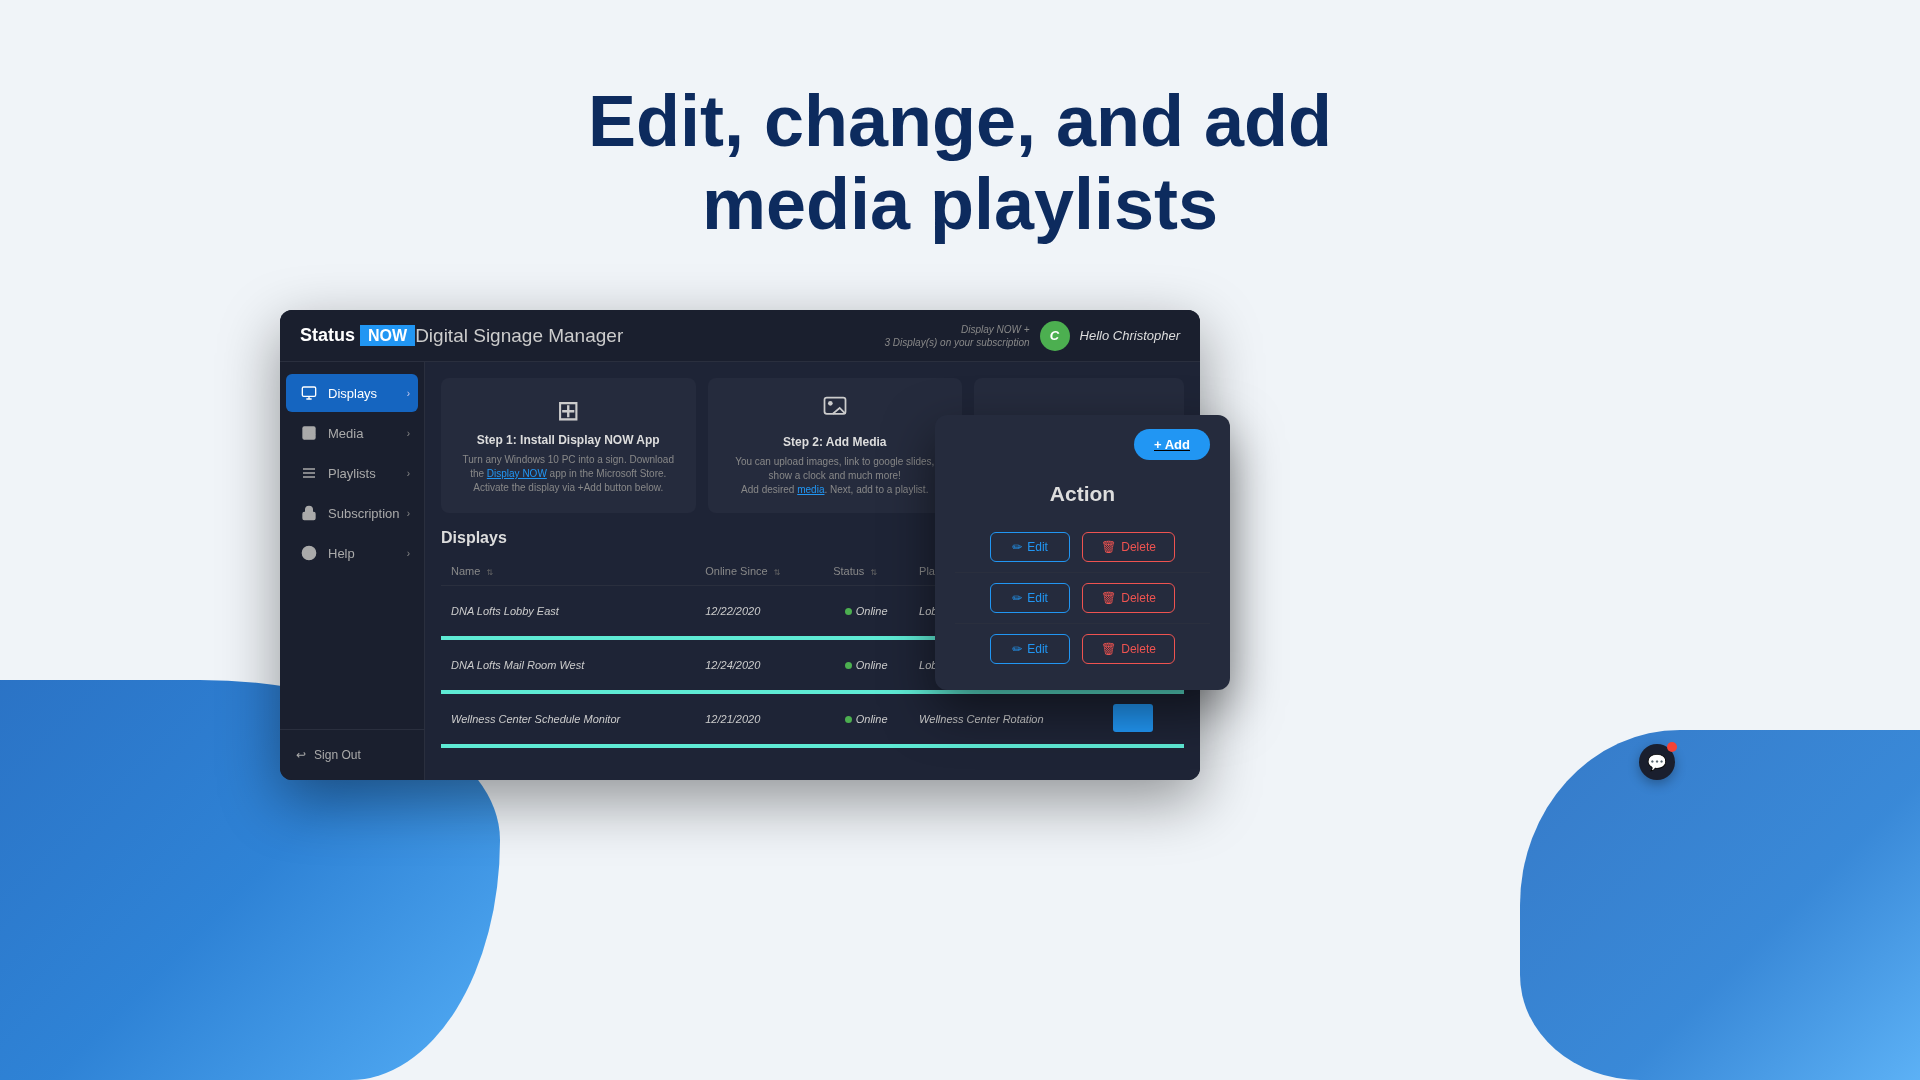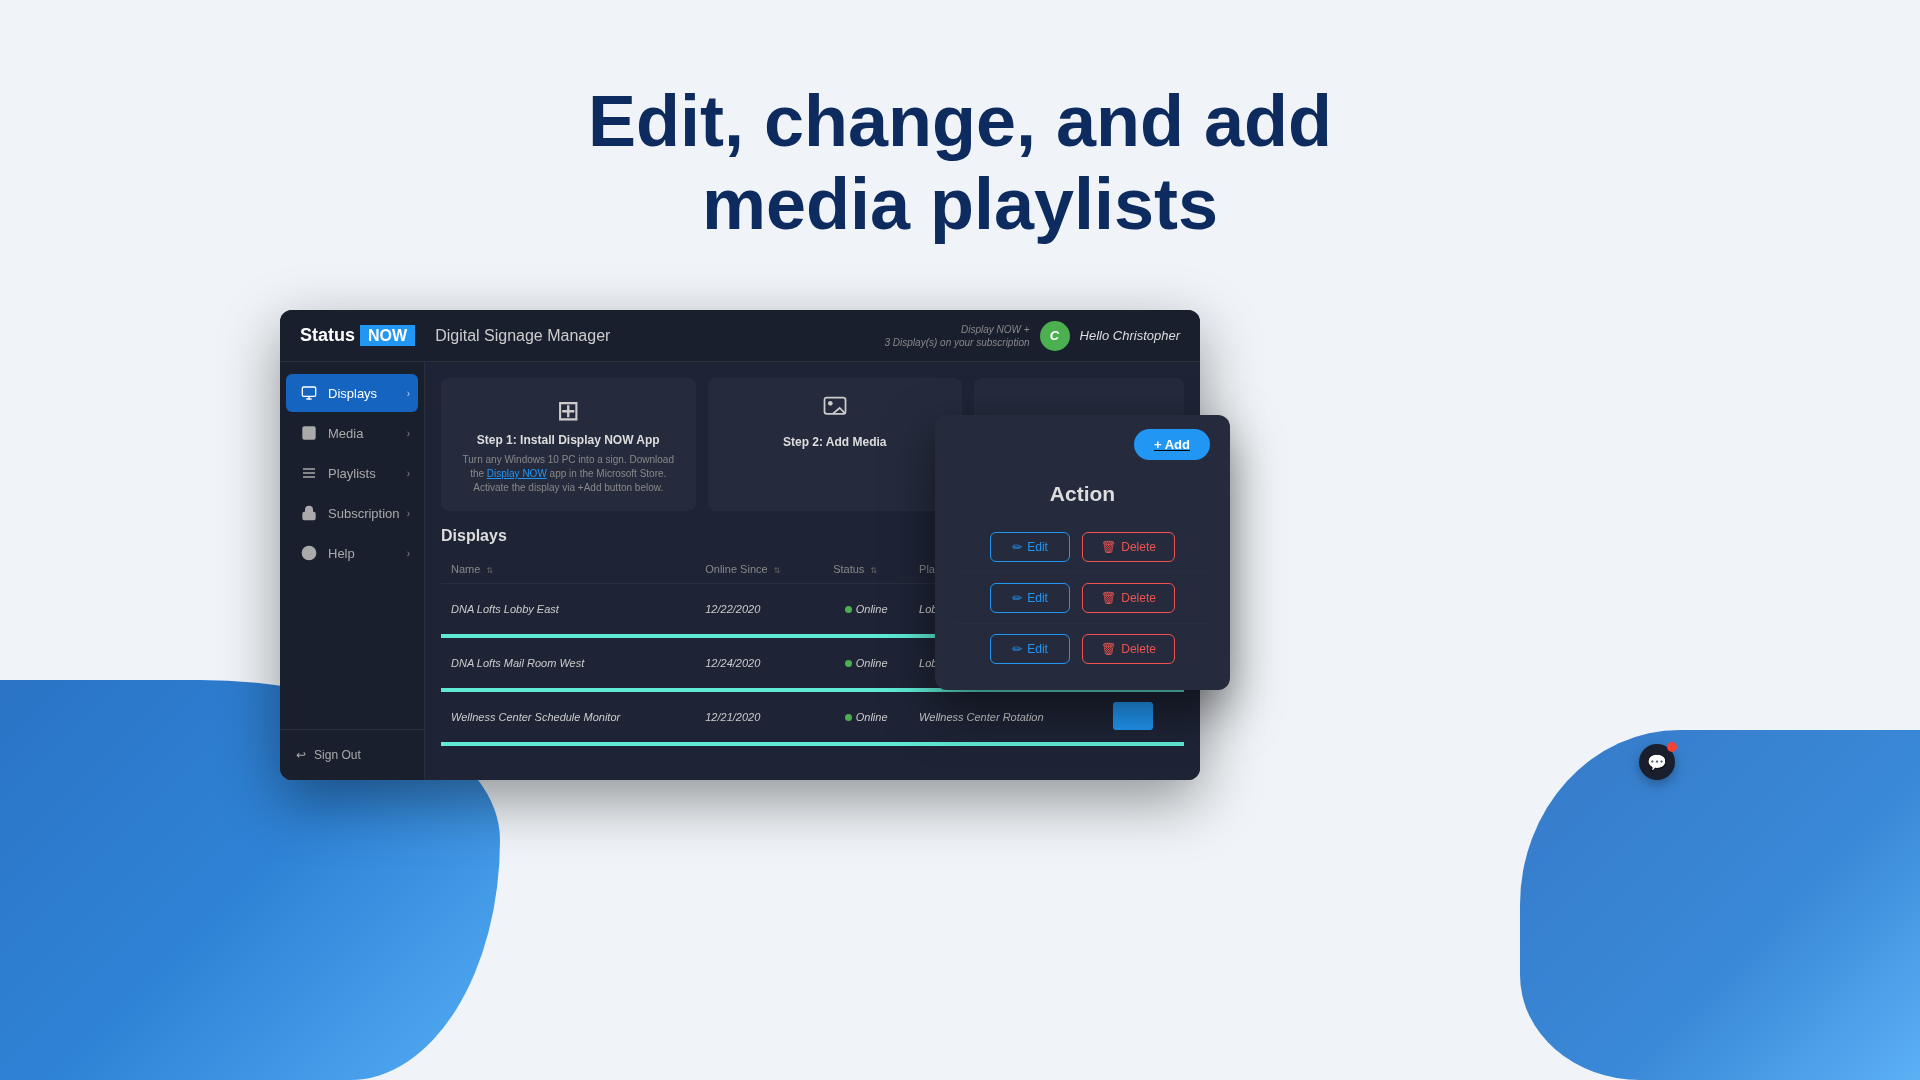--- a/index.html
+++ b/index.html
@@ -84,24 +84,23 @@
 
     .app-logo .now-badge {
       background: #2196f3;
       color: white;
       padding: 2px 8px;
       border-radius: 0;
       font-size: 16px;
     }
 
     .app-header-title {
-      font-size: 16px;
+      font-size: 19px;
       color: #ccc;
       flex: 1;
-      margin-left: 20px;
     }
 
     .app-header-user {
       display: flex;
       align-items: center;
       gap: 10px;
       font-size: 11px;
       color: #aaa;
       font-style: italic;
     }
@@ -561,20 +560,23 @@
 
         <div class="step-card">
           <div class="step-card-icon">
             <svg width="28" height="28" viewBox="0 0 24 24" fill="none" stroke="#ccc" stroke-width="1.5">
                 <rect x="3" y="3" width="18" height="14" rx="2"></rect>
                 <circle cx="8" cy="8" r="2" fill="#ccc" stroke="none"></circle>
                 <path d="M21 17l-5-5L10 17" stroke="#ccc" stroke-width="1.5"></path>
               </svg>
           </div>
           <div class="step-card-title">Step 2: Add Media</div>
+          <div class="step-card-desc">
+            You can upload images, link to google slides, show a clock and much more!<br>Add desired <span class="step-card-link">media</span>. Next, add to a playlist.
+          </div>
         </div>
 
         <div class="step-card step-card-third">
           <div class="list-icon">
             <svg width="36" height="36" viewBox="0 0 24 24" fill="none" stroke="#aaa" stroke-width="1.5">
                 <line x1="3" y1="6" x2="21" y2="6"></line>
                 <line x1="3" y1="12" x2="21" y2="12"></line>
                 <line x1="3" y1="18" x2="21" y2="18"></line>
               </svg>
           </div>

